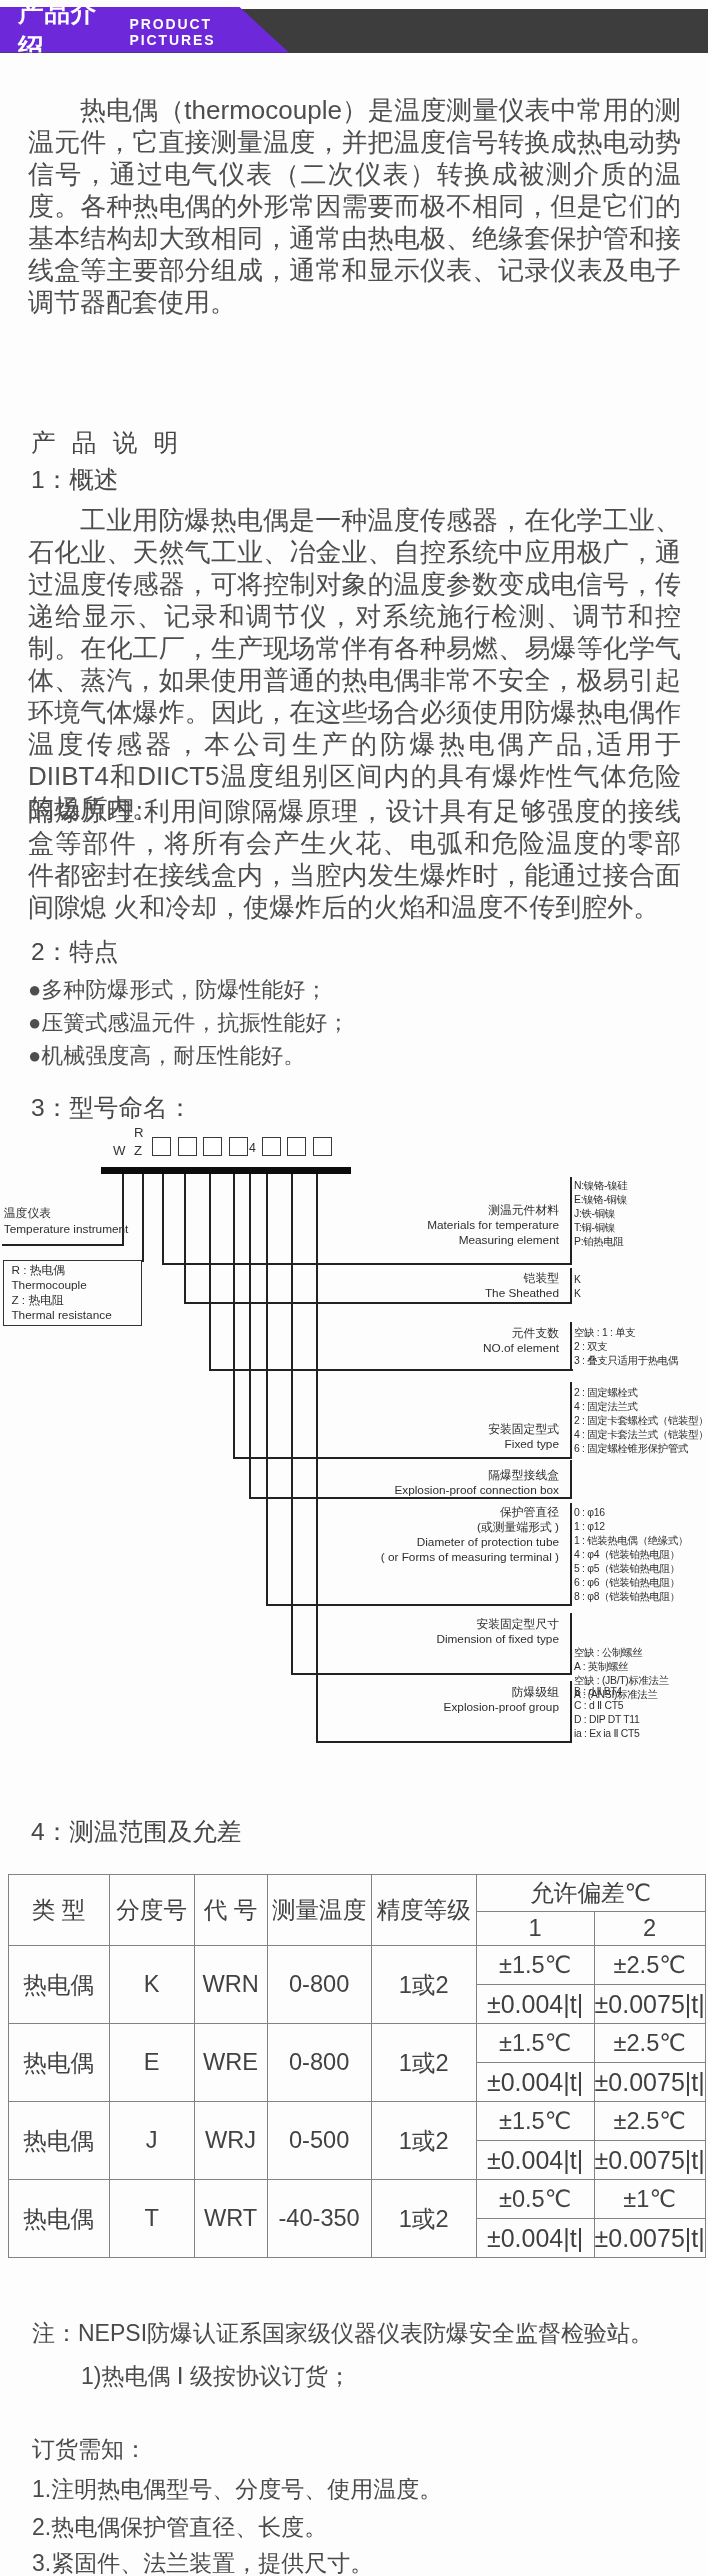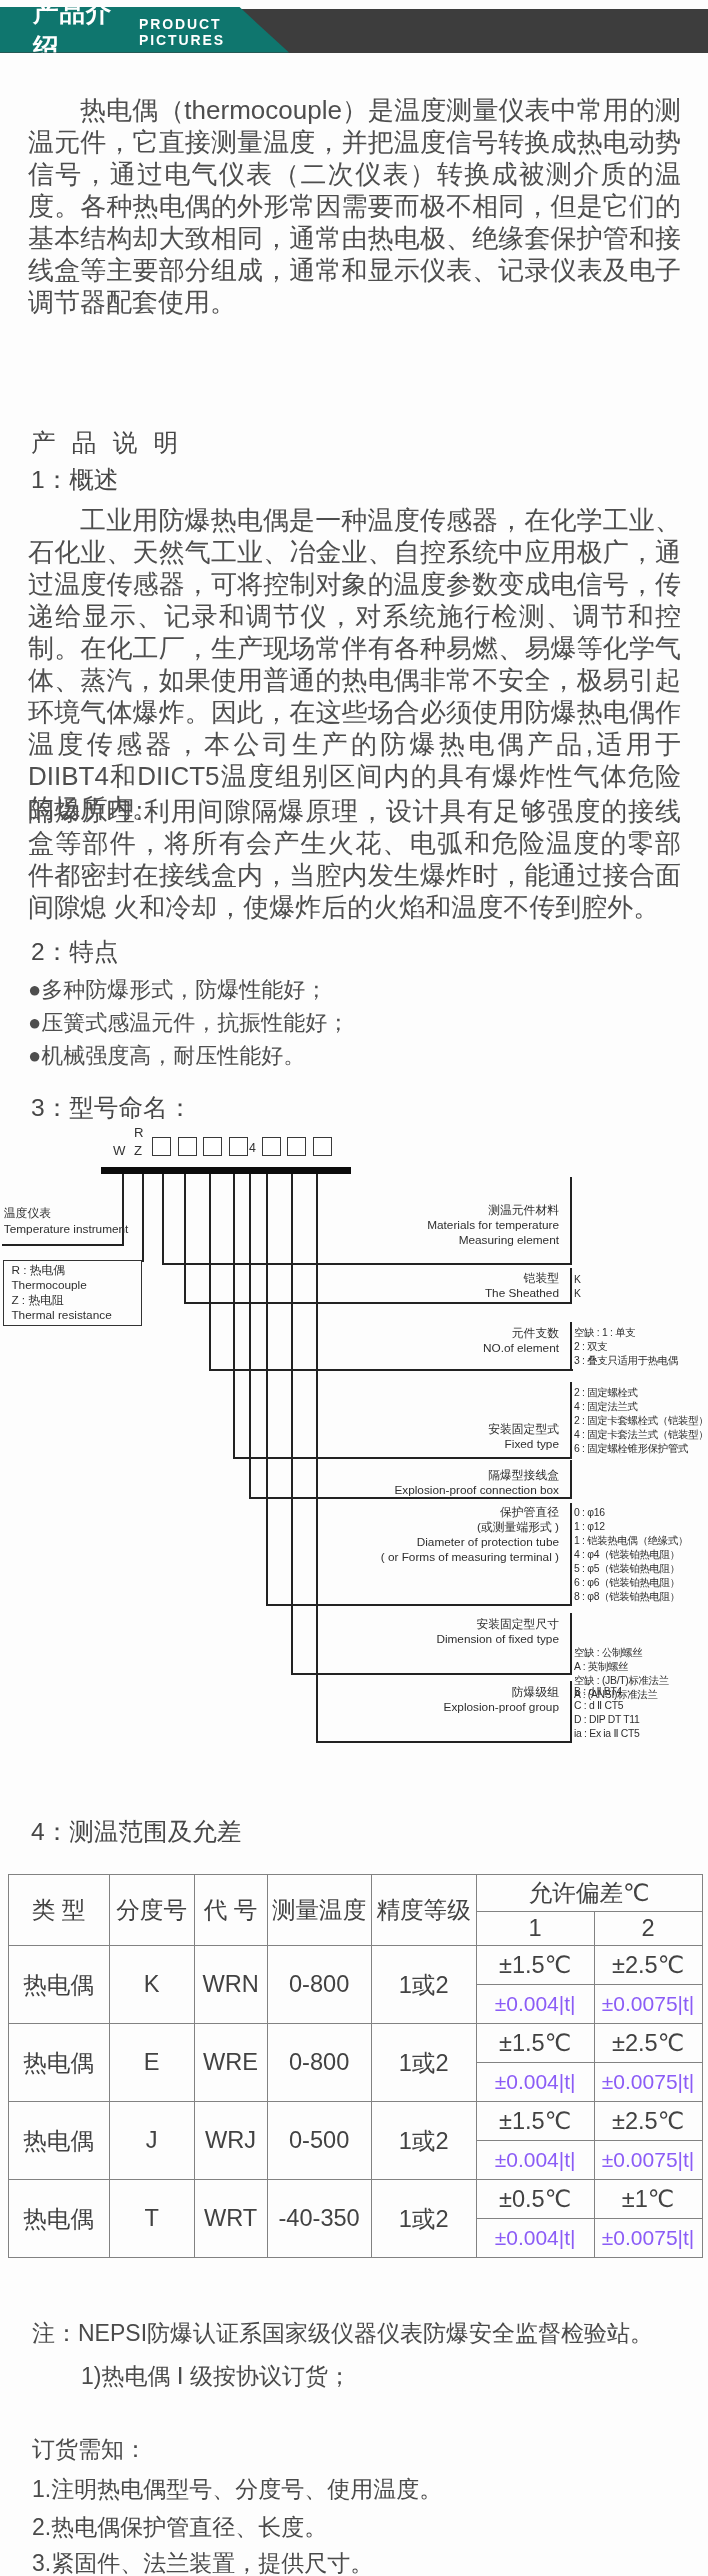--- a/index.html
+++ b/index.html
@@ -5,23 +5,23 @@
   html,body{margin:0;padding:0;}
   body{
     width:708px;height:2576px;position:relative;background:#fdfdfd;
     font-family:"Liberation Sans","DejaVu Sans",sans-serif;
     color:#4e4e4e;overflow:hidden;
   }
   
   .hdr{position:absolute;top:0;left:0;width:708px;height:57px;}
   .hdr-bar{position:absolute;top:9.4px;left:0;width:708px;height:44px;background:#3d3d3d;}
   .hdr-tab{
-    position:absolute;top:6.6px;left:0;width:295px;height:46px;background:#0f766e;
+    position:absolute;top:6.6px;left:0;width:295px;height:46px;background:#6d28d9;
     clip-path:polygon(0 0,239px 0,289px 100%,0 100%);
-    display:flex;align-items:center;padding-left:33px;box-sizing:border-box;color:#fff;
+    display:flex;align-items:center;padding-left:18px;box-sizing:border-box;color:#fff;
   }
   .hdr-cn{font-size:25.5px;font-weight:bold;letter-spacing:0.9px;}
   .hdr-en{font-size:14px;font-weight:bold;letter-spacing:1.9px;margin-left:11.3px;margin-top:5.7px;}
   
   .para{position:absolute;left:28px;width:653px;font-size:26px;line-height:32px;text-align:justify;}
   .indent{text-indent:2em;}
   .h1{position:absolute;left:31px;font-size:24.6px;color:#474747;}
   .sp{letter-spacing:4.7px;margin-top:12px;}
   .feat{position:absolute;left:28px;width:661px;font-size:22px;line-height:33px;}
   
@@ -41,21 +41,21 @@
   .h4t{top:1815px;}
   table.spec{
     position:absolute;top:1874px;left:7.6px;border-collapse:collapse;table-layout:fixed;
     font-size:23.6px;color:#424242;
   }
   table.spec td,table.spec th{
     border:1.9px solid #828282;text-align:center;vertical-align:middle;font-weight:normal;
     padding:0;overflow:hidden;
   }
   .rh1{height:37px;} .rh2{height:34px;} .rdA{height:39px;padding-left:19px;} .rdB{height:39px;}
-  .devbot{font-size:21px;color:#8b5cf6;}
+  .devbot{font-size:25px;color:#404040;}
   
   .note{position:absolute;left:32px;font-size:23px;color:#4a4a4a;}
 </style>
 </head>
 <body>
 
 <div class="hdr">
   <div class="hdr-bar"></div>
   <div class="hdr-tab">
     <span class="hdr-cn">产品介绍</span>
@@ -133,20 +133,27 @@
     <div>R : 热电偶</div>
     <div>Thermocouple</div>
     <div>Z : 热电阻</div>
     <div>Thermal resistance</div>
   </div>
 
   <div class="br-label" style="top:79px;">
     <div>测温元件材料</div>
     <div>Materials for temperature</div>
     <div>Measuring element</div>
+  </div>
+  <div class="opts" style="top:55px;line-height:14.6px;">
+    <div>N:镍铬-镍硅</div>
+    <div>E:镍铬-铜镍</div>
+    <div>J:铁-铜镍</div>
+    <div>T:铜-铜镍</div>
+    <div>P:铂热电阻</div>
   </div>
 
   <div class="br-label" style="top:147px;">
     <div>铠装型</div>
     <div>The Sheathed</div>
   </div>
   <div class="opts" style="top:148px;line-height:15px;">
     <div>K</div>
     <div>K</div>
   </div>

